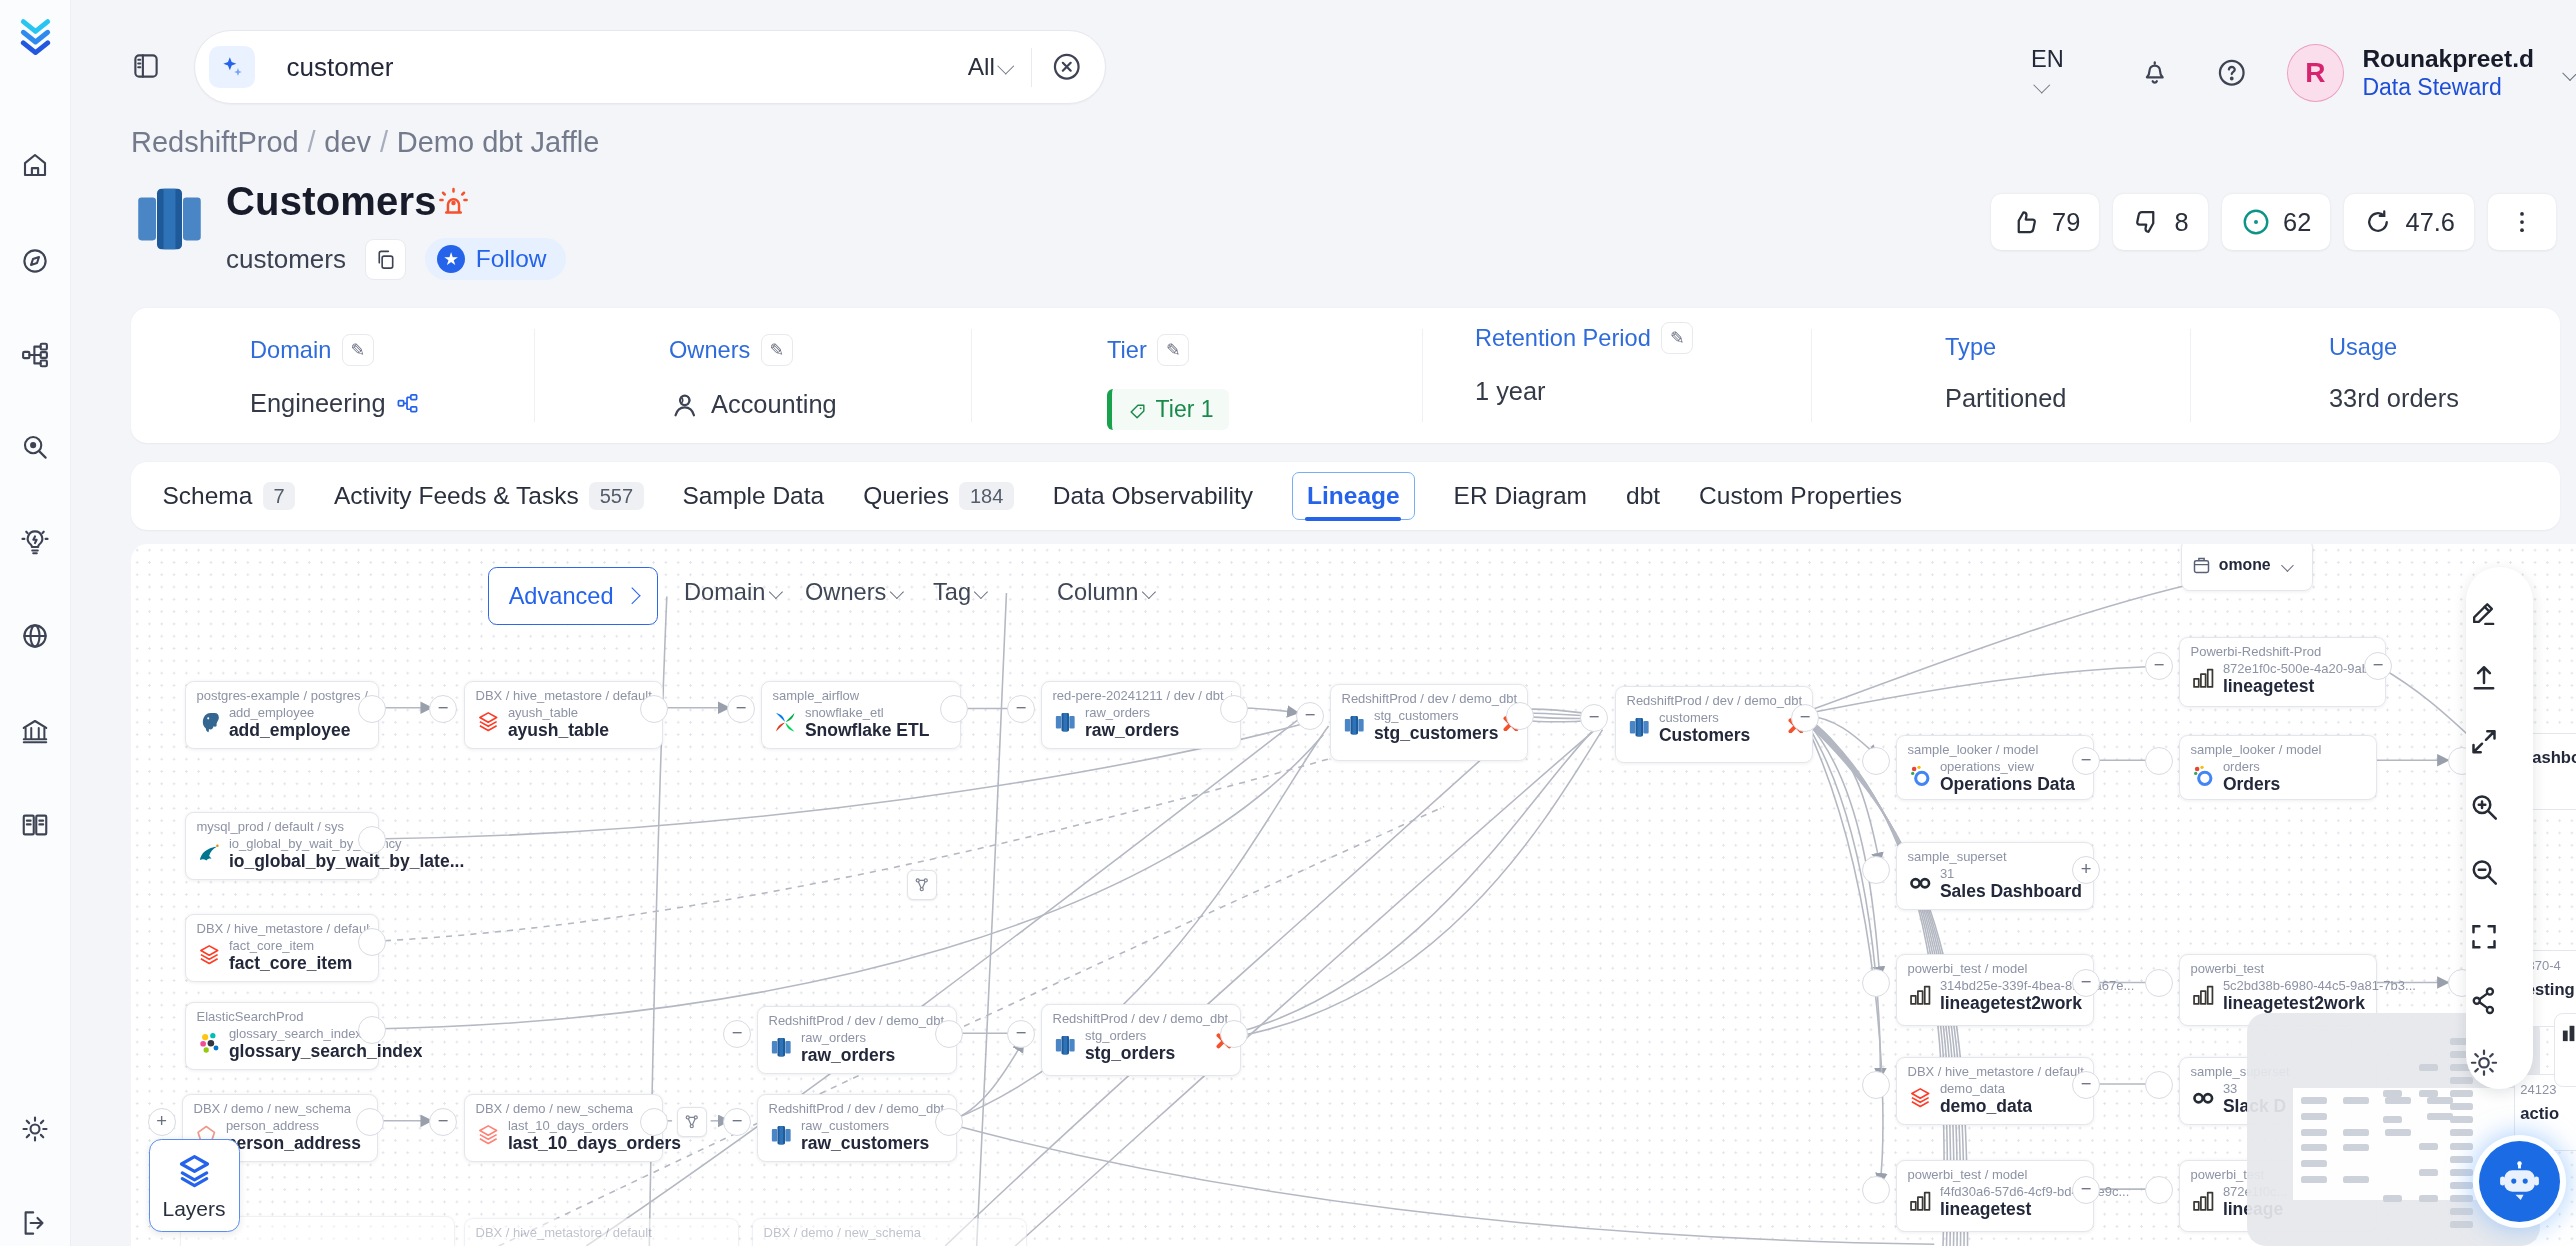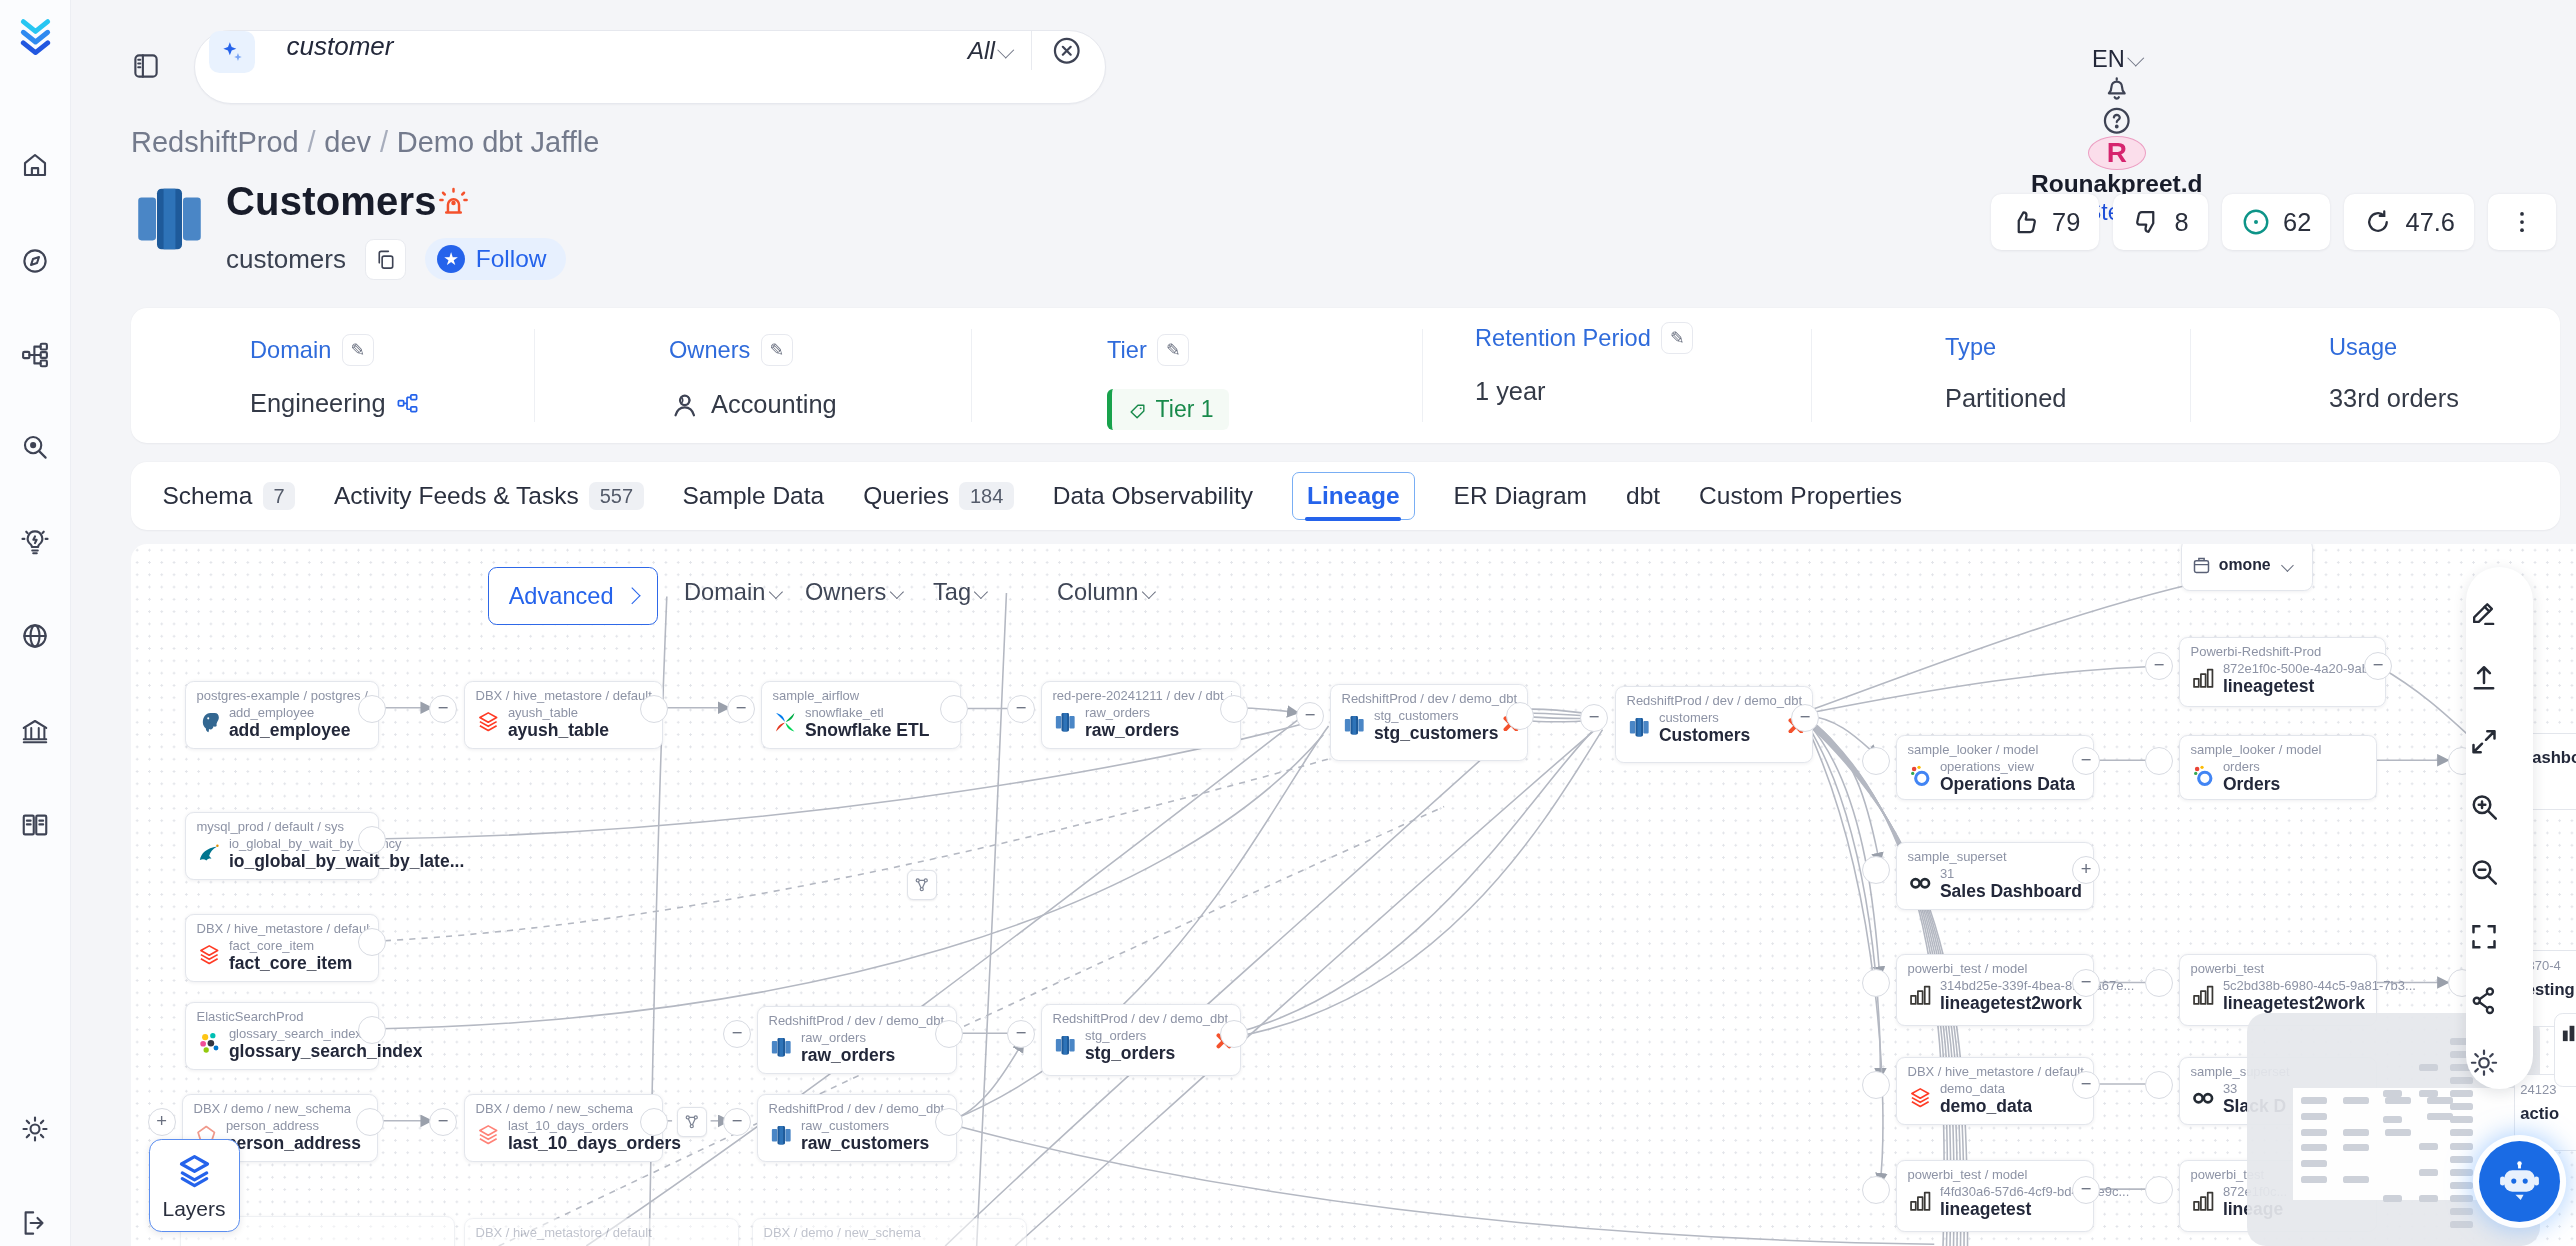--- a/index.html
+++ b/index.html
@@ -3,21 +3,21 @@
 <meta charset="utf-8">
 <style>
   html,body{margin:0;padding:0;background:#e9ebef;}
   .app{position:relative;width:2576px;height:1246px;background:#f4f5f8;font-family:"Liberation Sans",sans-serif;color:#1f2430;overflow:hidden;}
   .abs{position:absolute;}
   svg.ic{fill:none;stroke:#3e4354;stroke-width:1.7;stroke-linecap:round;stroke-linejoin:round;display:block;}
   
   .sidebar{position:absolute;left:0;top:0;width:70px;height:1246px;background:#fbfcfe;border-right:0.9px solid #eceef3;z-index:90;}
   .side-ic{position:absolute;left:20px;width:30px;height:30px;cursor:pointer;}
   
-  .pill{position:absolute;background:#fff;border:0.9px solid #e6e8ee;border-radius:37px;box-shadow:0 0.9px 1.8px rgba(25,30,50,.04);display:flex;align-items:flex-start;font-style:italic;}
+  .pill{position:absolute;background:#fff;border:0.9px solid #e6e8ee;border-radius:37px;box-shadow:0 0.9px 1.8px rgba(25,30,50,.04);display:flex;align-items:center;}
   .srch-spark{width:46px;height:42px;border-radius:10.5px;background:#e9f2fe;display:flex;align-items:center;justify-content:center;margin-left:14px;}
   .srch-text{font-size:26px;color:#23283a;margin-left:31.5px;flex:1;}
   .srch-right{display:flex;align-items:center;gap:19px;margin-right:21px;color:#2a2f3e;font-size:24.5px;}
   .vdiv{width:0.9px;height:39px;background:#e8eaef;}
   .chev{display:inline-block;width:10.5px;height:10.5px;border-right:1.9px solid #6a7080;border-bottom:1.9px solid #6a7080;transform:rotate(45deg);margin-left:5.3px;vertical-align:3.5px;}
   .topright{position:absolute;display:flex;align-items:center;}
   .avatar{width:56px;height:56px;border-radius:50%;background:#fbdeeb;border:1.8px solid #ec9fc3;color:#d6246e;font-size:28px;font-weight:bold;display:flex;align-items:center;justify-content:center;}
   
   .crumb{font-size:29px;color:#737a8c;}
   .crumb span.sep{margin:0 8.8px;color:#a7adbc;}
@@ -146,21 +146,21 @@
       <span style="margin-right:1.8px;">
         <svg class="ic" viewBox="0 0 24 24" style="width:31.5px;height:31.5px;">
             <circle cx="12" cy="12" r="9"></circle>
             <path d="M9 9l6 6M15 9l-6 6"></path>
           </svg>
       </span>
     </div>
   </div>
 
 
-  <div class="topright" style="left:2031px;top:46px;height:53px;gap:0;flex-direction:column;">
+  <div class="topright" style="left:2031px;top:46px;height:53px;gap:0;">
     <span style="font-size:23.6px;color:#23283a;cursor:pointer;"><span>EN</span><span class="chev"></span></span>
     <span style="width:61px;"></span>
     <span>
       <svg class="ic" viewBox="0 0 24 24" style="width:31.5px;height:31.5px;">
           <path d="M18 15.5H6c1.4-1.4 2-3 2-5a4 4 0 0 1 8 0c0 2 .6 3.6 2 5z"></path>
           <path d="M10.4 18.5a1.8 1.8 0 0 0 3.2 0M12 5.2V4"></path>
         </svg>
     </span>
     <span style="width:46px;"></span>
     <span>

